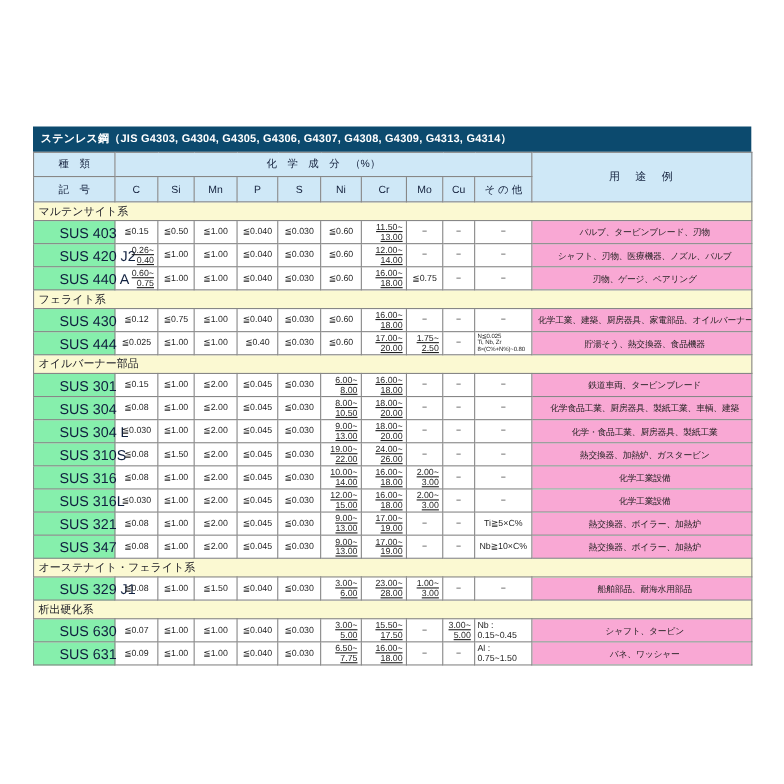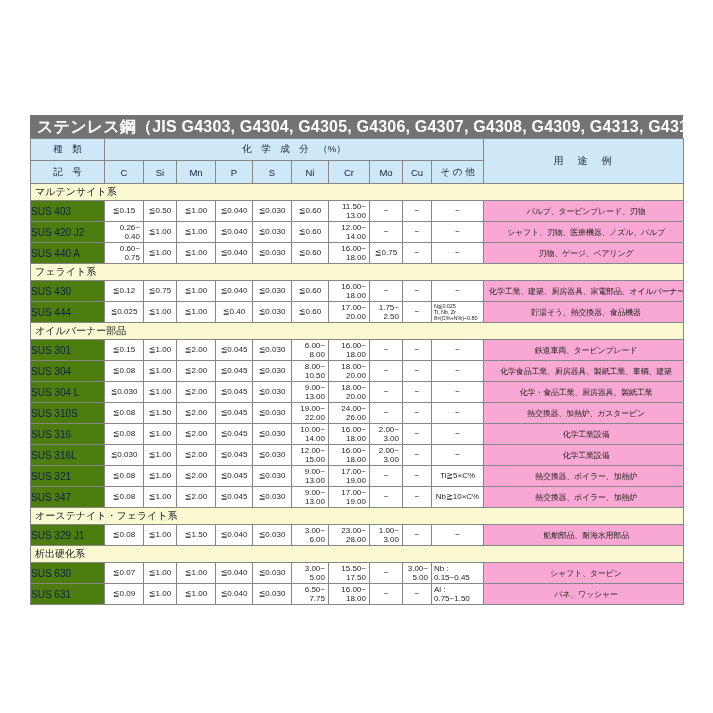--- a/index.html
+++ b/index.html
@@ -3,22 +3,22 @@
 <meta charset="utf-8">
 <style>
   html,body { margin:0; padding:0; background:#ffffff; }
   body {
     width:713px; height:713px; position:relative; overflow:hidden;
     font-family:"Liberation Sans","DejaVu Sans",sans-serif;
     -webkit-font-smoothing:antialiased;
   }
   .titlebar {
     position:absolute; left:30px; top:115px; width:653px; height:23px;
-    background:#737373; color:#ffffff; font-weight:bold;
-    font-size:16px; line-height:23px; padding-left:7px;
+    background:#0c4a6e; color:#ffffff; font-weight:bold;
+    font-size:10px; line-height:23px; padding-left:7px;
     box-sizing:border-box; white-space:nowrap; letter-spacing:0.2px;
   }
   table.comp {
     position:absolute; left:30px; top:138px; width:653px;
     border-collapse:collapse; table-layout:fixed;
     border:1px solid #4d4d4d;
   }
   td, th {
     border:1px solid #878787; box-sizing:border-box;
     padding:0; margin:0; vertical-align:middle;
@@ -27,28 +27,28 @@
   thead th { background:#cfe8f7; font-size:9.5px; color:#14213d; }
   thead tr.h1 th { height:22px; }
   thead tr.h2 th { height:23px; }
   th.use-h { font-size:10px; letter-spacing:2px; }
   td.section-cell {
     background:#fbf9d2; height:17px; font-size:10px;
     text-align:left; padding-left:4px; color:#22222a;margin-left:32px;
   }
   tbody tr.data-row { height:21px; background:#ffffff; }
   td.code {
-    background:#4d7c0f; font-size:10px; text-align:left;
-    padding-left:0; white-space:nowrap; color:#10203f;
+    background:#86efac; font-size:13px; text-align:left;
+    padding-left:23px; white-space:nowrap; color:#10203f;
   }
   td.val {
     font-size:8px; text-align:center; white-space:pre-line;
     line-height:1.15; background:#ffffff;
   }
-  td.val.range { text-align:right; padding-right:3px; }
+  td.val.range { text-align:right; padding-right:3px;text-decoration:underline; }
   td.val.multi-left { text-align:left; padding-left:2px; }
   td.val.tiny { font-size:5.5px; line-height:1.15; letter-spacing:-0.1px; }
   td.use {
     font-size:8px; text-align:center; padding-left:5px;
     white-space:nowrap; overflow:hidden; background:#f9a8d4;
     letter-spacing:-0.2px;
   }
 </style>
 </head>
 <body>

